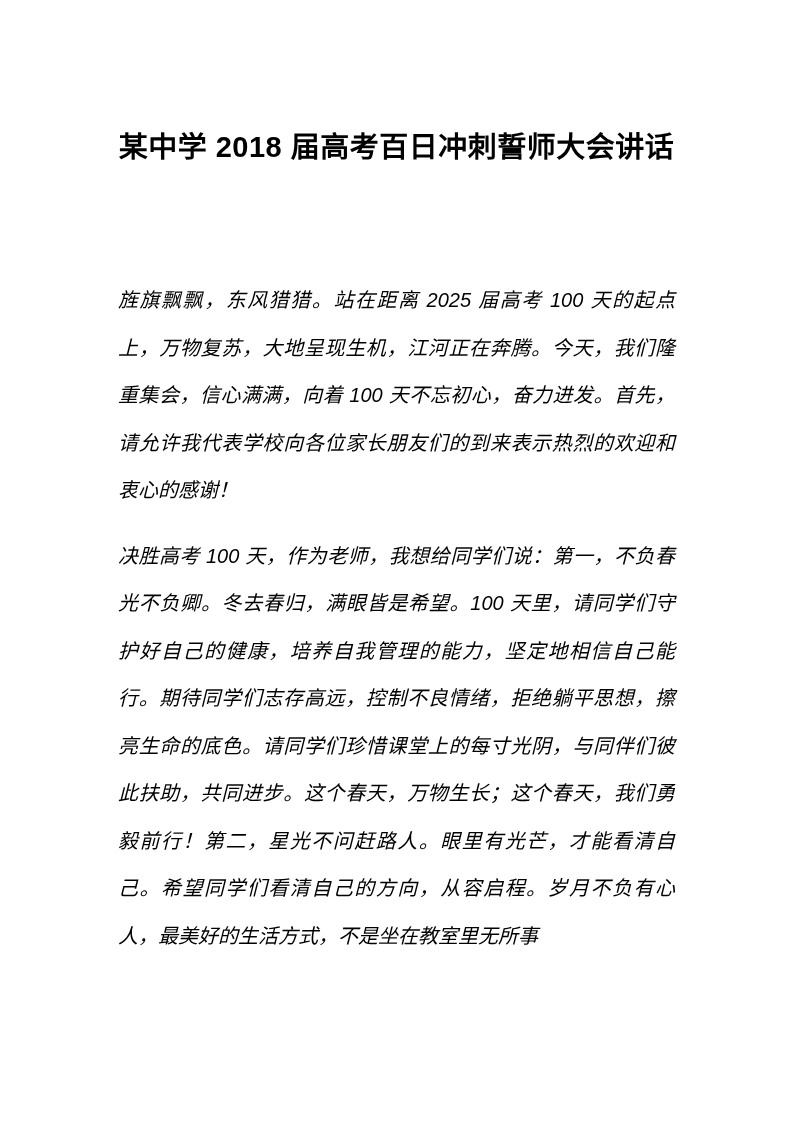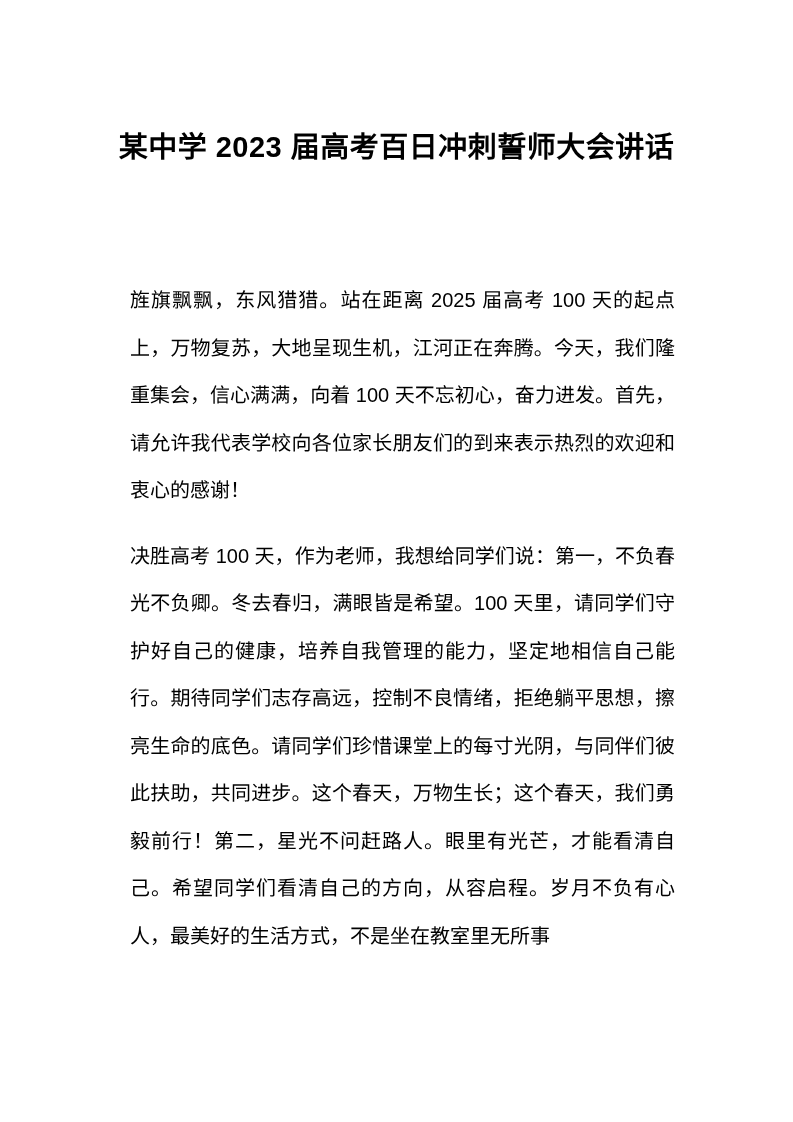--- a/index.html
+++ b/index.html
@@ -31,27 +31,28 @@
   }
   .doc-body {
     margin-top: 78px;
     padding: 0 118px;
     font-size: 20px;
     line-height: 47.5px;
     text-align: justify;
     text-justify: inter-character;
   }
   .doc-paragraph {
-    margin: 0 0 18px 12px;
+    margin: 0 0 18px 0;
+    font-style: italic;
   }
 </style>
 </head>
 <body>
 
 <div class="page">
   <h1 class="doc-title">
-    <div class="title-line">某中学 2023 届高考百日冲刺誓师大会讲话</div>
+    <div class="title-line">某中学 2018 届高考百日冲刺誓师大会讲话</div>
   </h1>
   <div class="doc-body">
     <p class="doc-paragraph">旌旗飘飘，东风猎猎。站在距离 2025 届高考 100 天的起点上，万物复苏，大地呈现生机，江河正在奔腾。今天，我们隆重集会，信心满满，向着 100 天不忘初心，奋力进发。首先，请允许我代表学校向各位家长朋友们的到来表示热烈的欢迎和衷心的感谢！</p>
     <p class="doc-paragraph">决胜高考 100 天，作为老师，我想给同学们说：第一，不负春光不负卿。冬去春归，满眼皆是希望。100 天里，请同学们守护好自己的健康，培养自我管理的能力，坚定地相信自己能行。期待同学们志存高远，控制不良情绪，拒绝躺平思想，擦亮生命的底色。请同学们珍惜课堂上的每寸光阴，与同伴们彼此扶助，共同进步。这个春天，万物生长；这个春天，我们勇毅前行！第二，星光不问赶路人。眼里有光芒，才能看清自己。希望同学们看清自己的方向，从容启程。岁月不负有心人，最美好的生活方式，不是坐在教室里无所事</p>
   </div>
 </div>
 
 </body></html>

